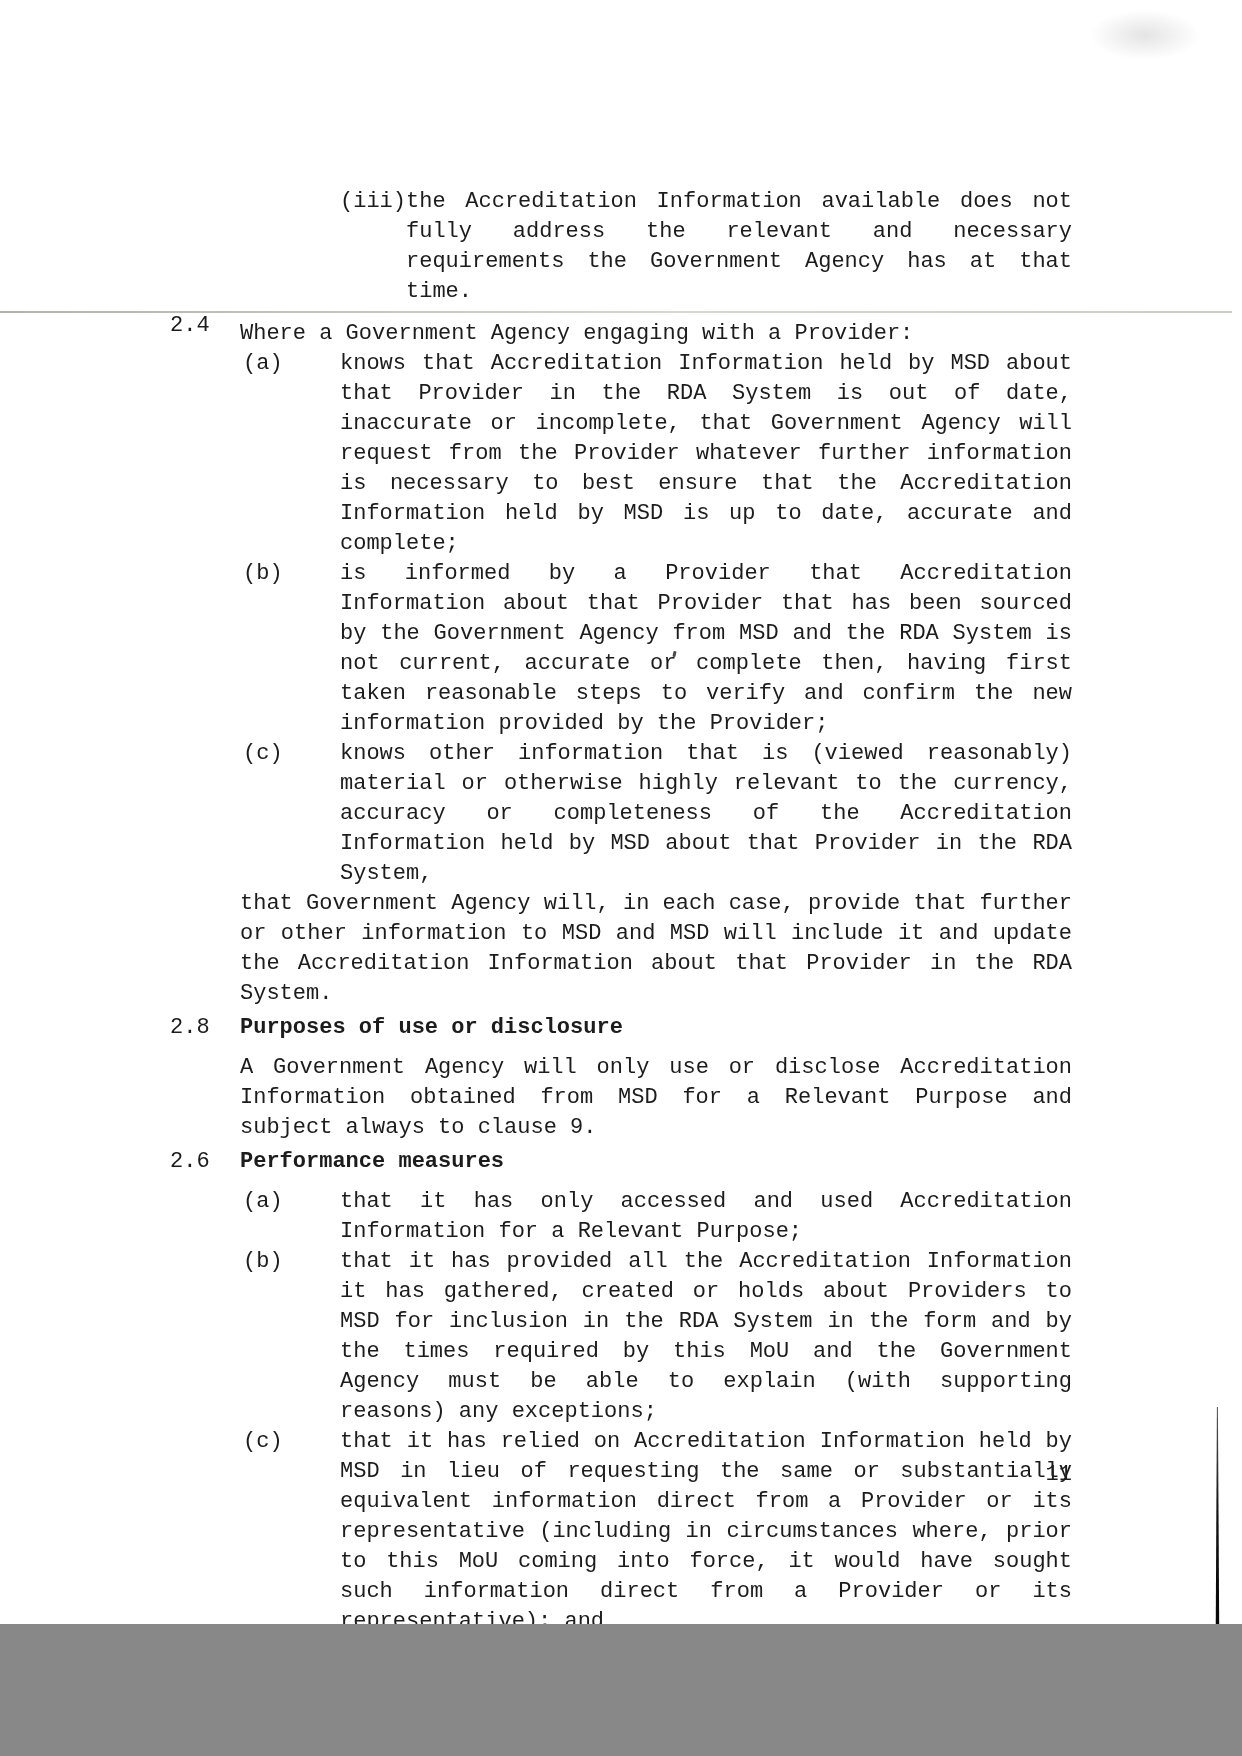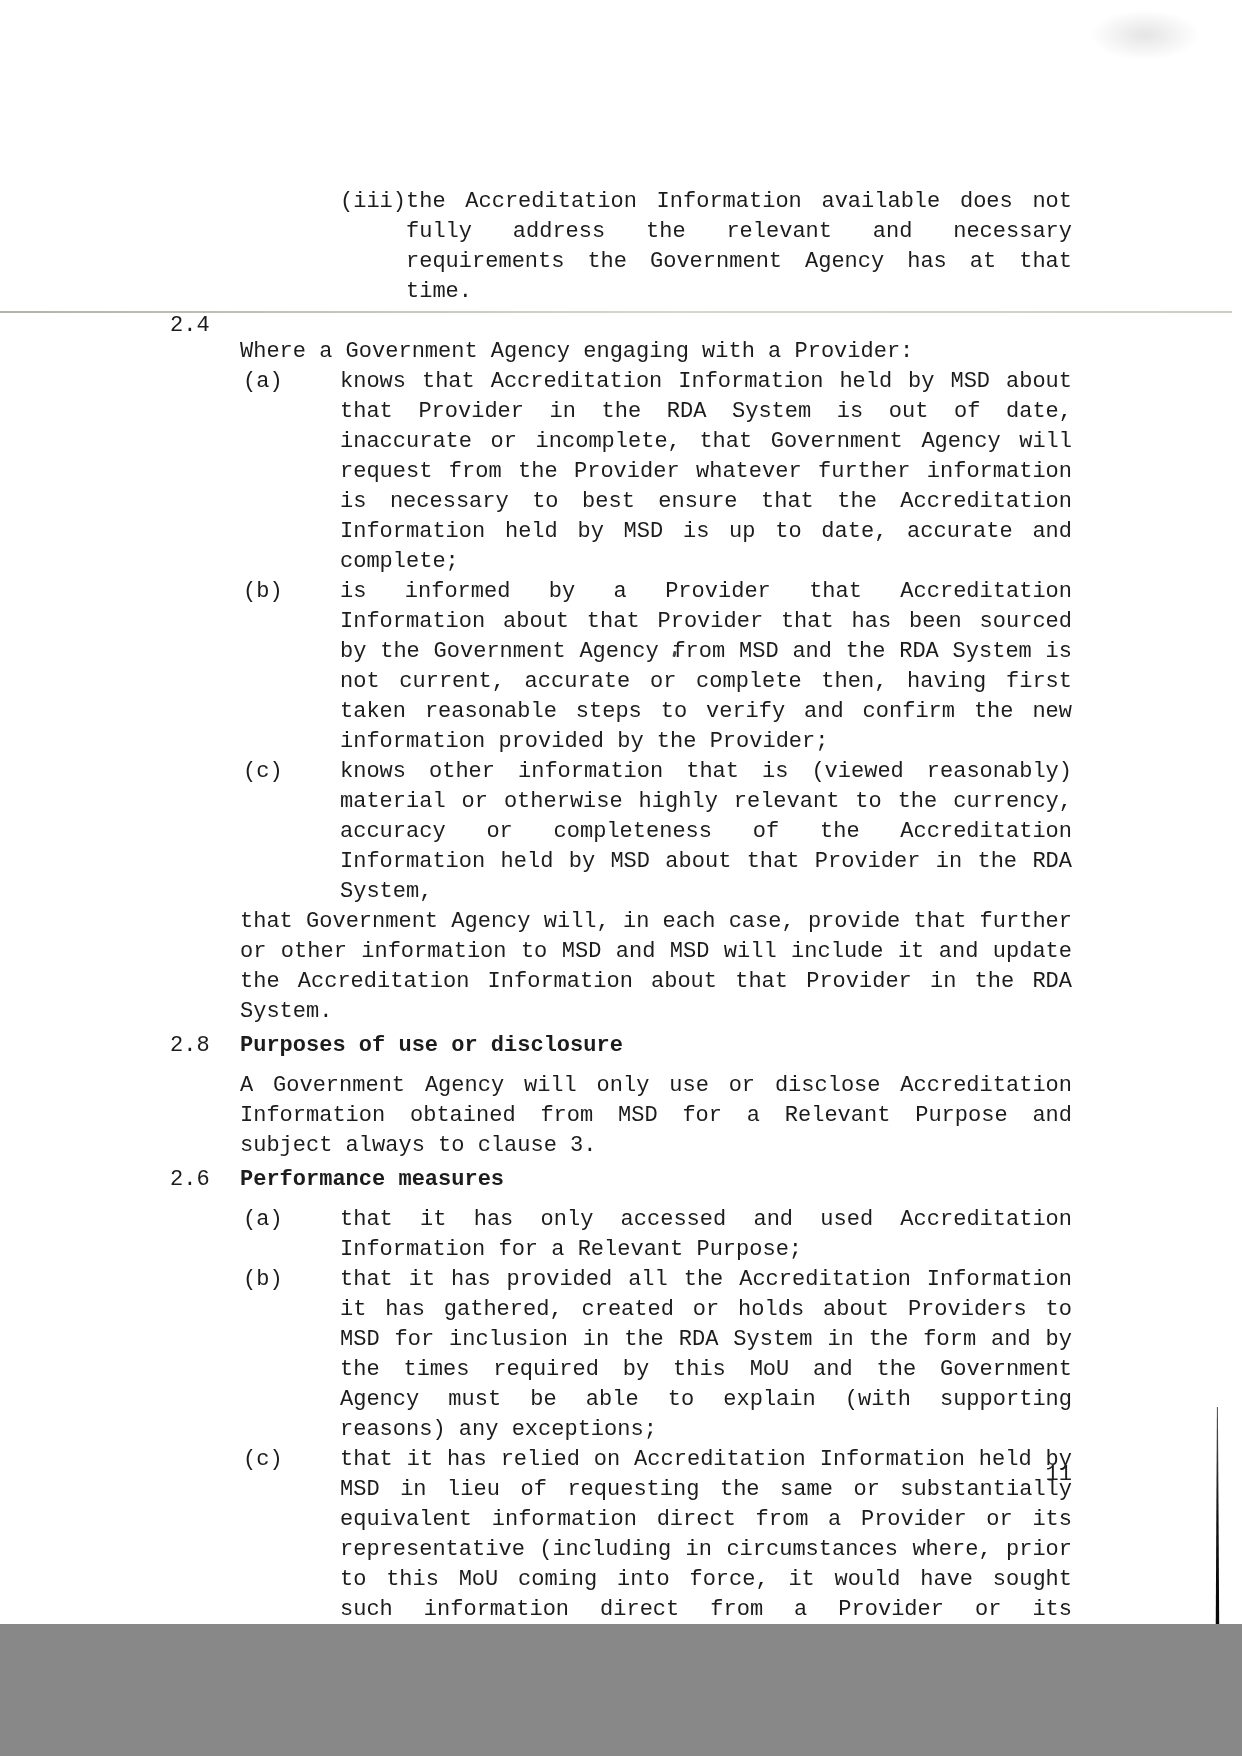--- a/index.html
+++ b/index.html
@@ -31,21 +31,21 @@
   .heading.mb { margin-bottom: 10px; }
   .heading .num { position: absolute; left: -70px; font-weight: normal; }
   
   .hairline {
     height: 2px;
     width: 1232px;
     margin: 1px 0 0 -240px;
     background: linear-gradient(to right, #b5b1ad, #d9d6d2 55%, #cfccc8);
   }
   .para { margin: 0; text-align: justify; }
-  .para.mt { margin-top: 24px; }
+  .para.mt { margin-top: 6px; }
   
   .li { display: flex; }
   .li .marker { flex: 0 0 100px; padding-left: 3px; box-sizing: border-box; }
   .li .text { flex: 1; text-align: justify; }
   .li .text.justify-last { text-align-last: justify; }
   
   .page-number {
     position: absolute;
     left: 240px;
     top: 1460px;
@@ -124,21 +124,21 @@
         <span class="text">knows other information that is (viewed reasonably) material or otherwise highly relevant to the currency, accuracy or completeness of the Accreditation Information held by MSD about that Provider in the RDA System,</span>
       </div>
       <p class="para">that Government Agency will, in each case, provide that further or other information to MSD and MSD will include it and update the Accreditation Information about that Provider in the RDA System.</p>
     </div>
 
     <div class="section">
       <div class="heading mb">
         <span class="num">2.8</span>
         <span class="title">Purposes of use or disclosure</span>
       </div>
-      <p class="para">A Government Agency will only use or disclose Accreditation Information obtained from MSD for a Relevant Purpose and subject always to clause 3.</p>
+      <p class="para">A Government Agency will only use or disclose Accreditation Information obtained from MSD for a Relevant Purpose and subject always to clause 9.</p>
     </div>
 
     <div class="section">
       <div class="heading mb">
         <span class="num">2.6</span>
         <span class="title">Performance measures</span>
       </div>
       <div class="li">
         <span class="marker">(a)</span>
         <span class="text">that it has only accessed and used Accreditation Information for a Relevant Purpose;</span>

